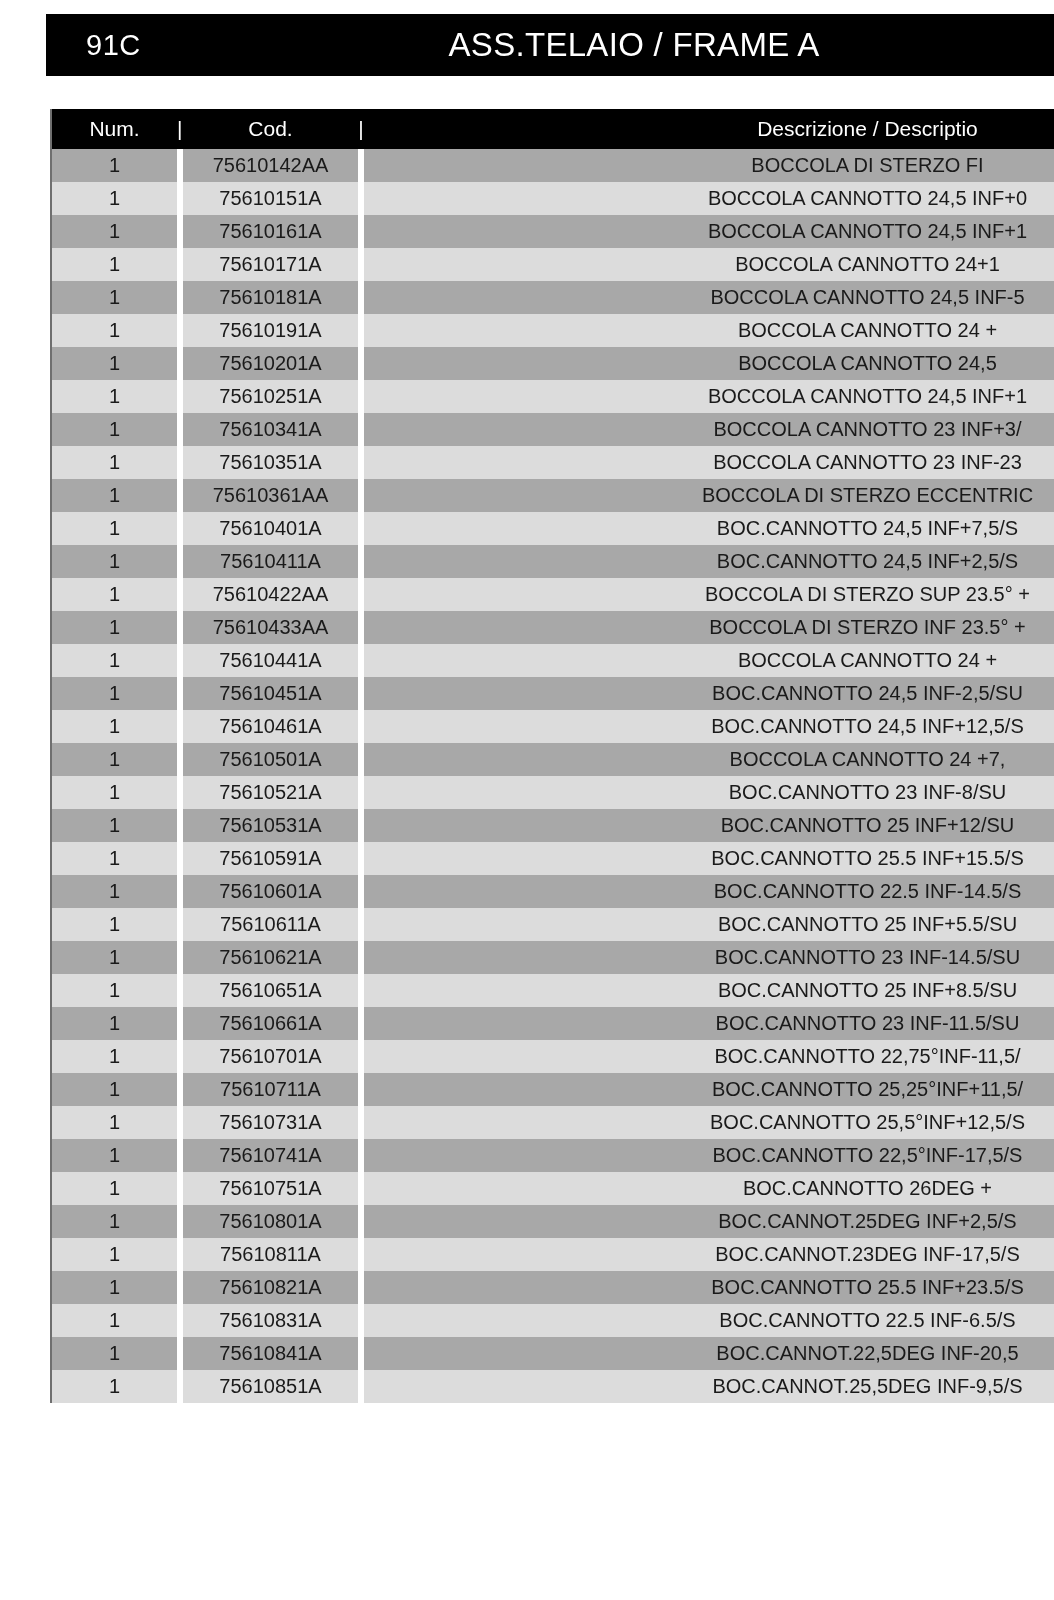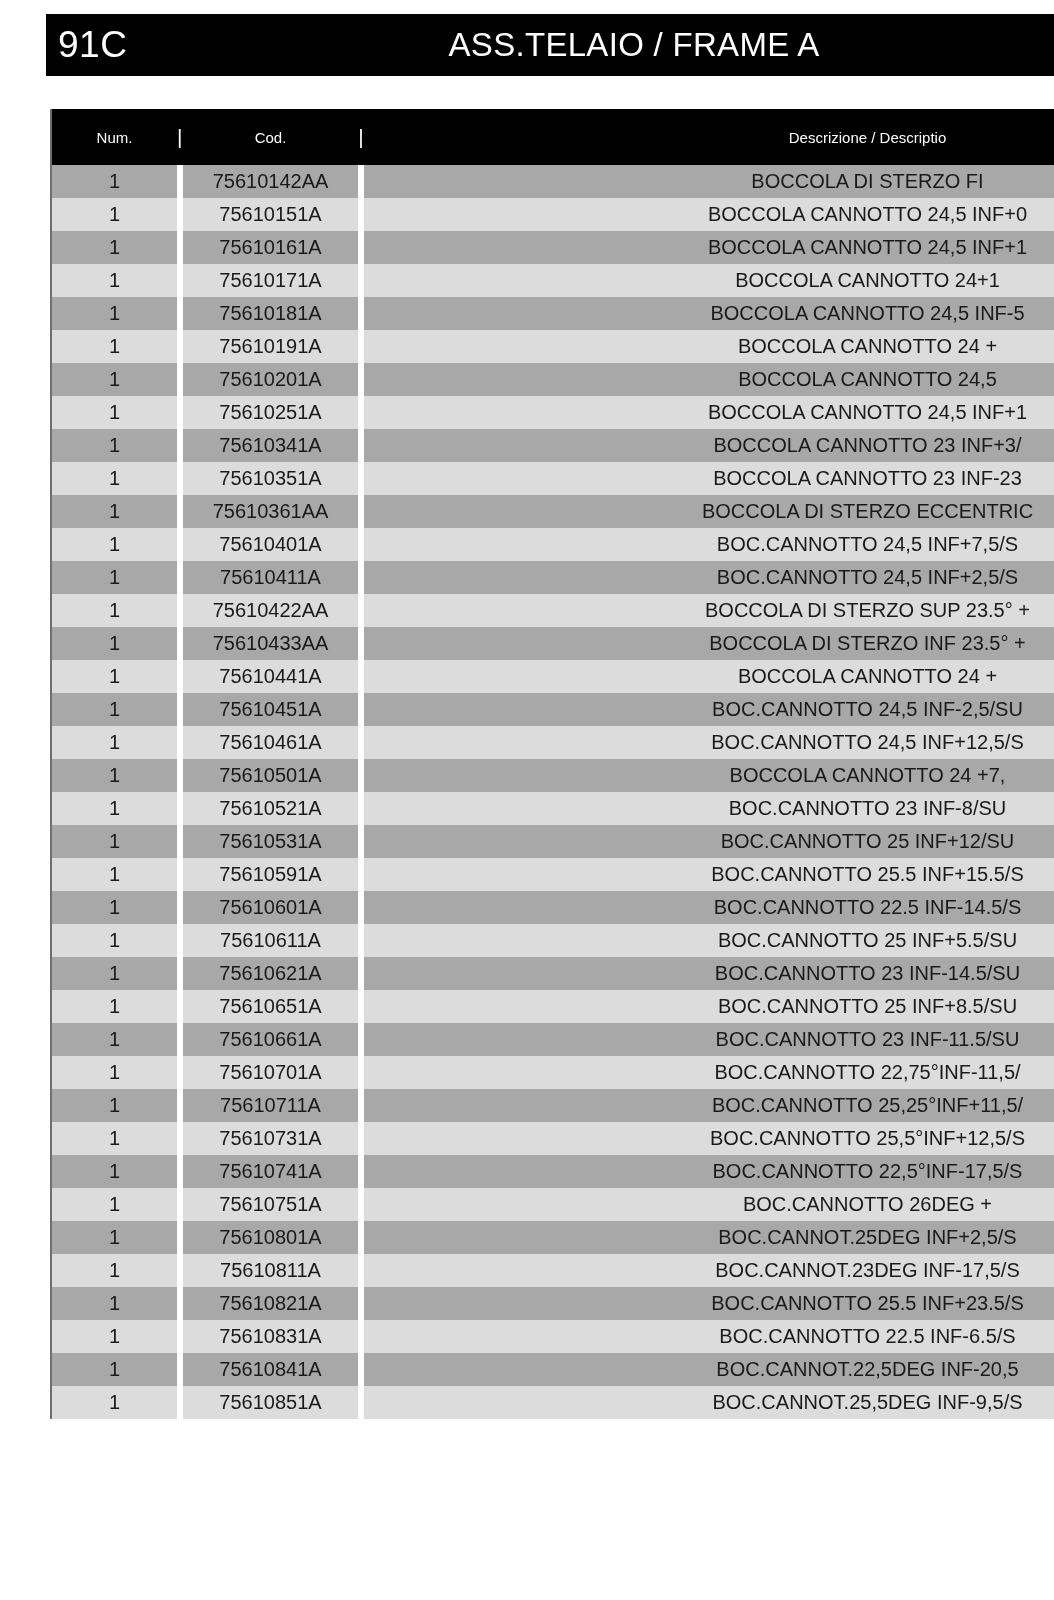--- a/index.html
+++ b/index.html
@@ -26,24 +26,24 @@
     margin: 0 0 0 46px;
     height: 62px;
     background: #000000;
     color: #ffffff;
     display: flex;
     align-items: center;
     position: relative;
     width: 1100px; 
   }
   .title-bar .code {
-    font-size: 37px;
+    font-size: 29px;
     font-weight: 400;
     letter-spacing: 0.5px;
-    margin-left: 12px;
+    margin-left: 40px;
     white-space: nowrap;
   }
   .title-bar .main-title {
     position: absolute;
     left: 0;
     right: 0;
     text-align: center;
     font-size: 33px;
     font-weight: 400;
     letter-spacing: 0.3px;
@@ -65,23 +65,23 @@
   table.parts col.c-num   { width: 126px; }
   table.parts col.c-sep1  { width: 6px; }
   table.parts col.c-cod   { width: 175px; }
   table.parts col.c-sep2  { width: 6px; }
   table.parts col.c-desc  { width: 1007px; }
 
   table.parts thead th {
     background: #000000;
     color: #ffffff;
     font-weight: 400;
-    font-size: 15px;
+    font-size: 21px;
     height: 40px;
-    padding: 8px;
+    padding: 0;
     text-align: center;
     vertical-align: middle;
     white-space: nowrap;
   }
   table.parts thead th.sep {
     background: #000000;
     color: #ffffff;
     font-size: 21px;
     padding: 0;
   }

